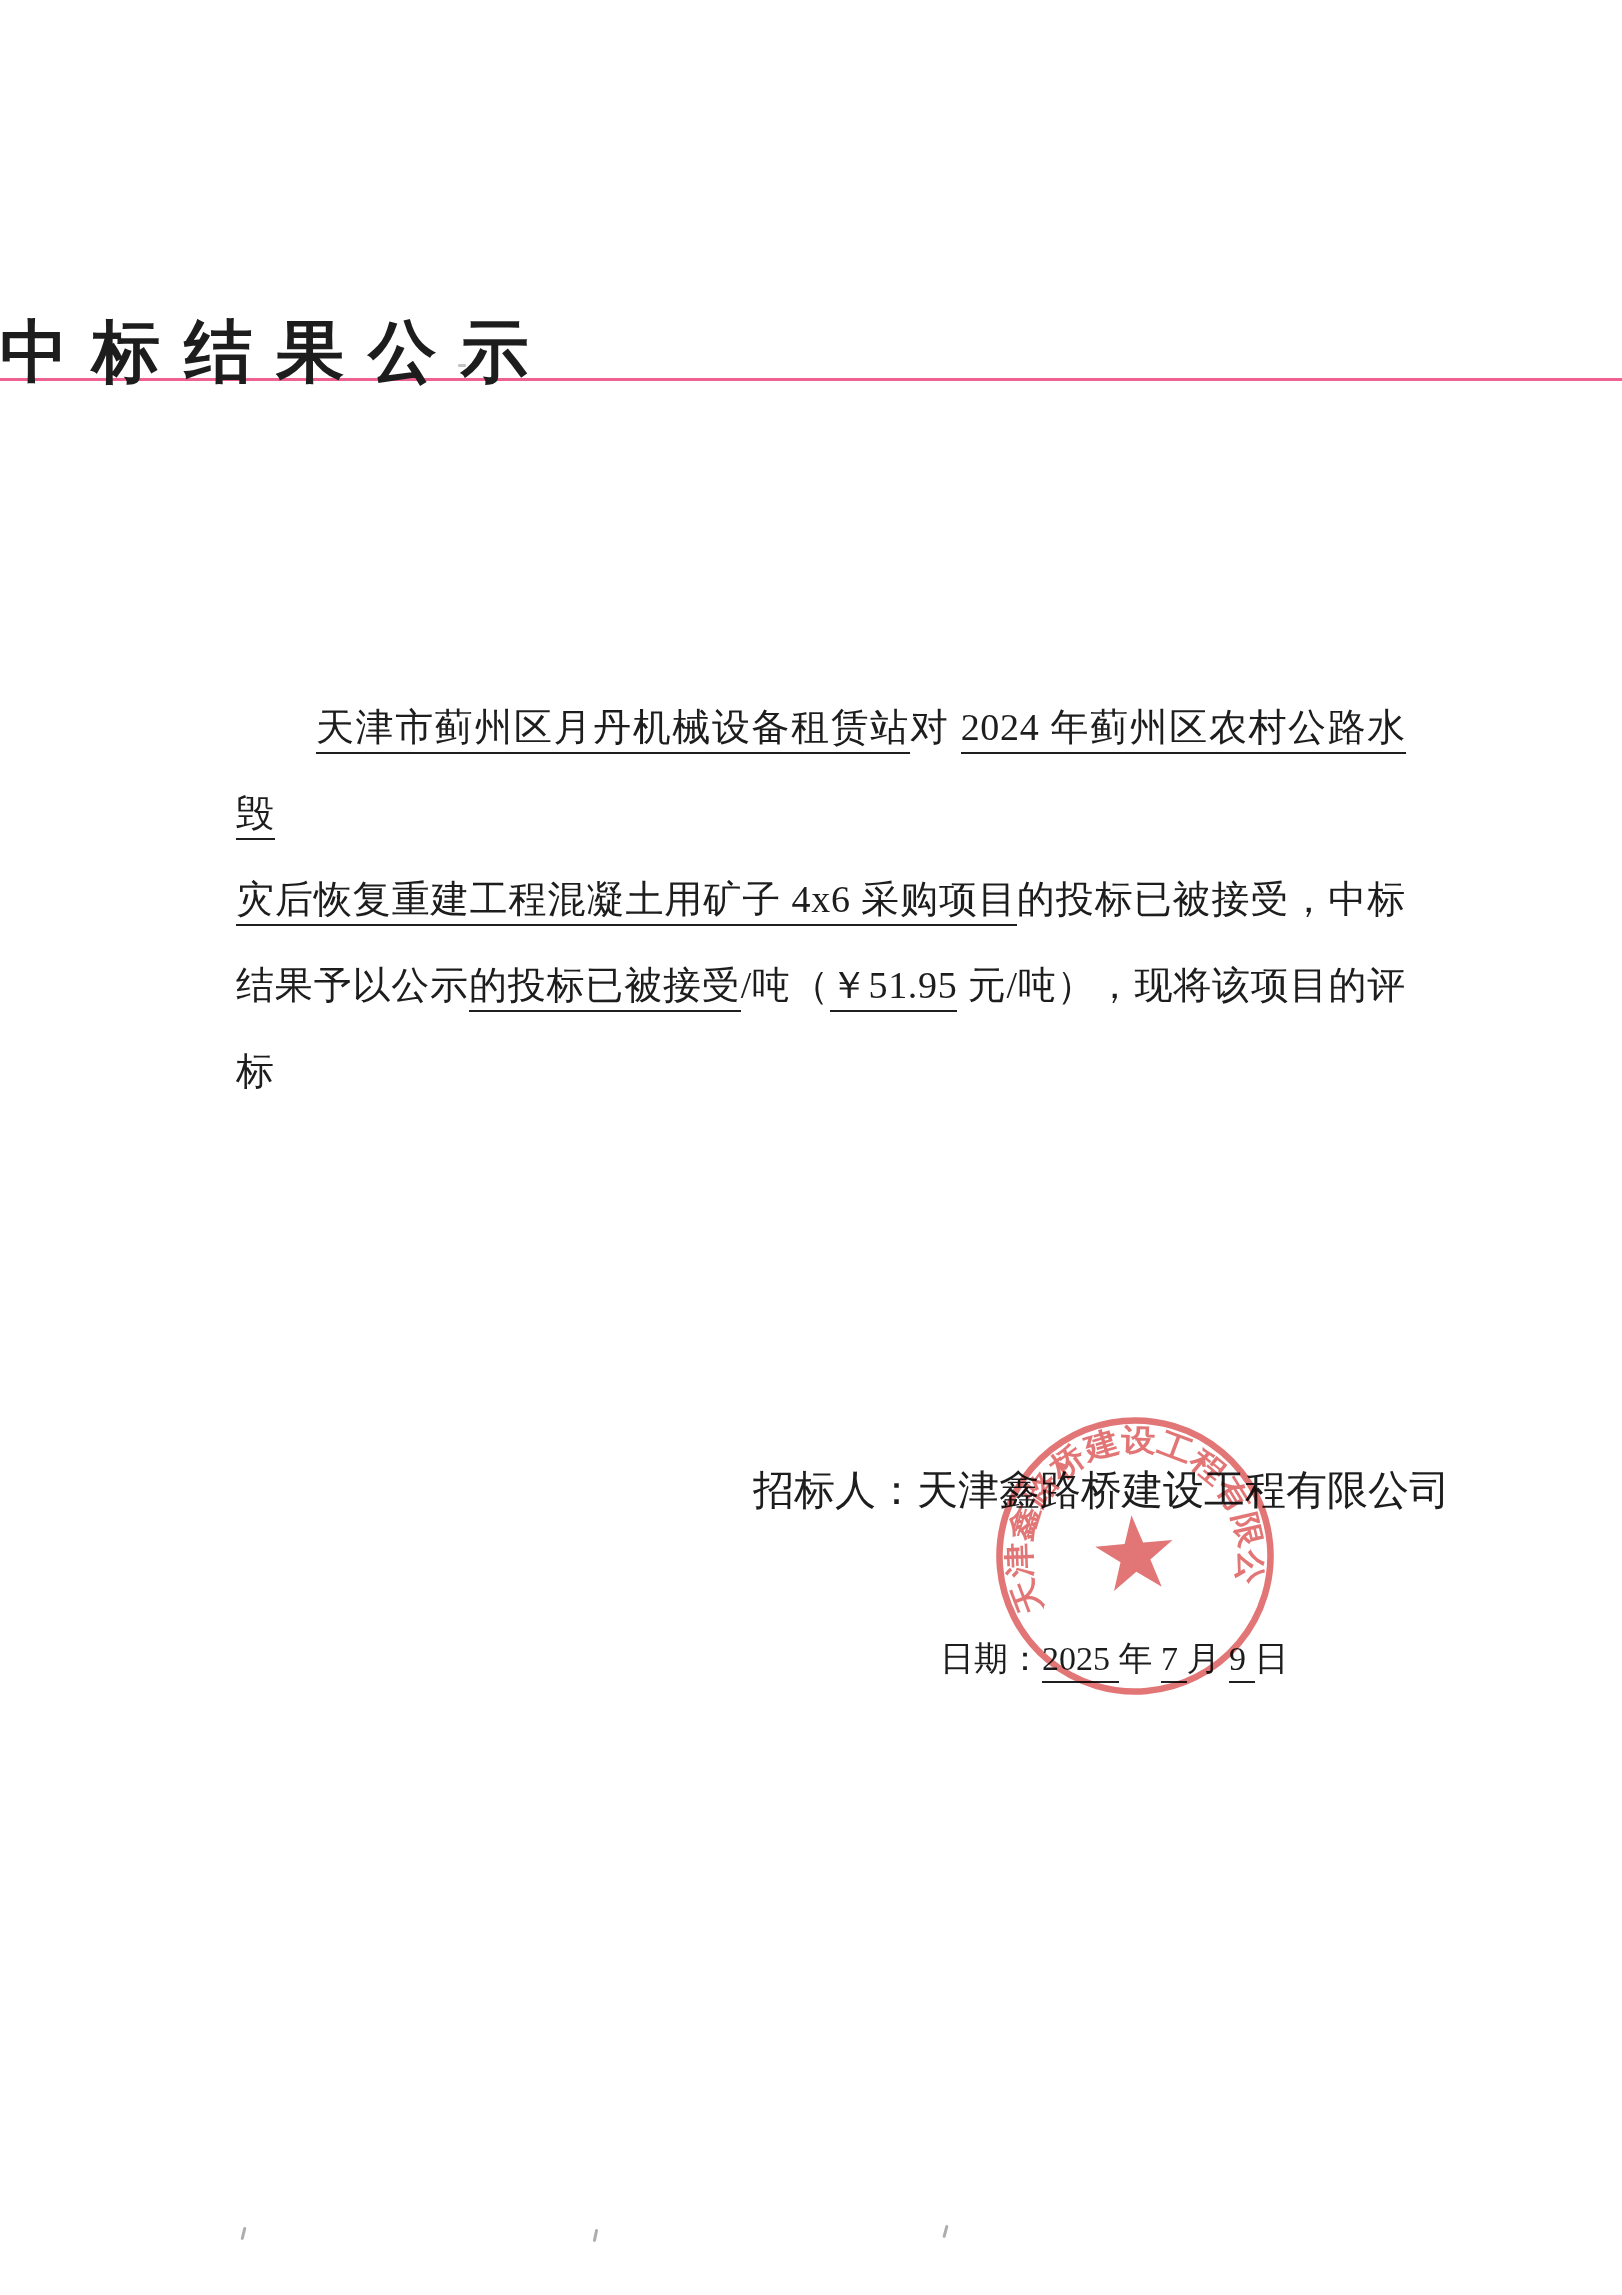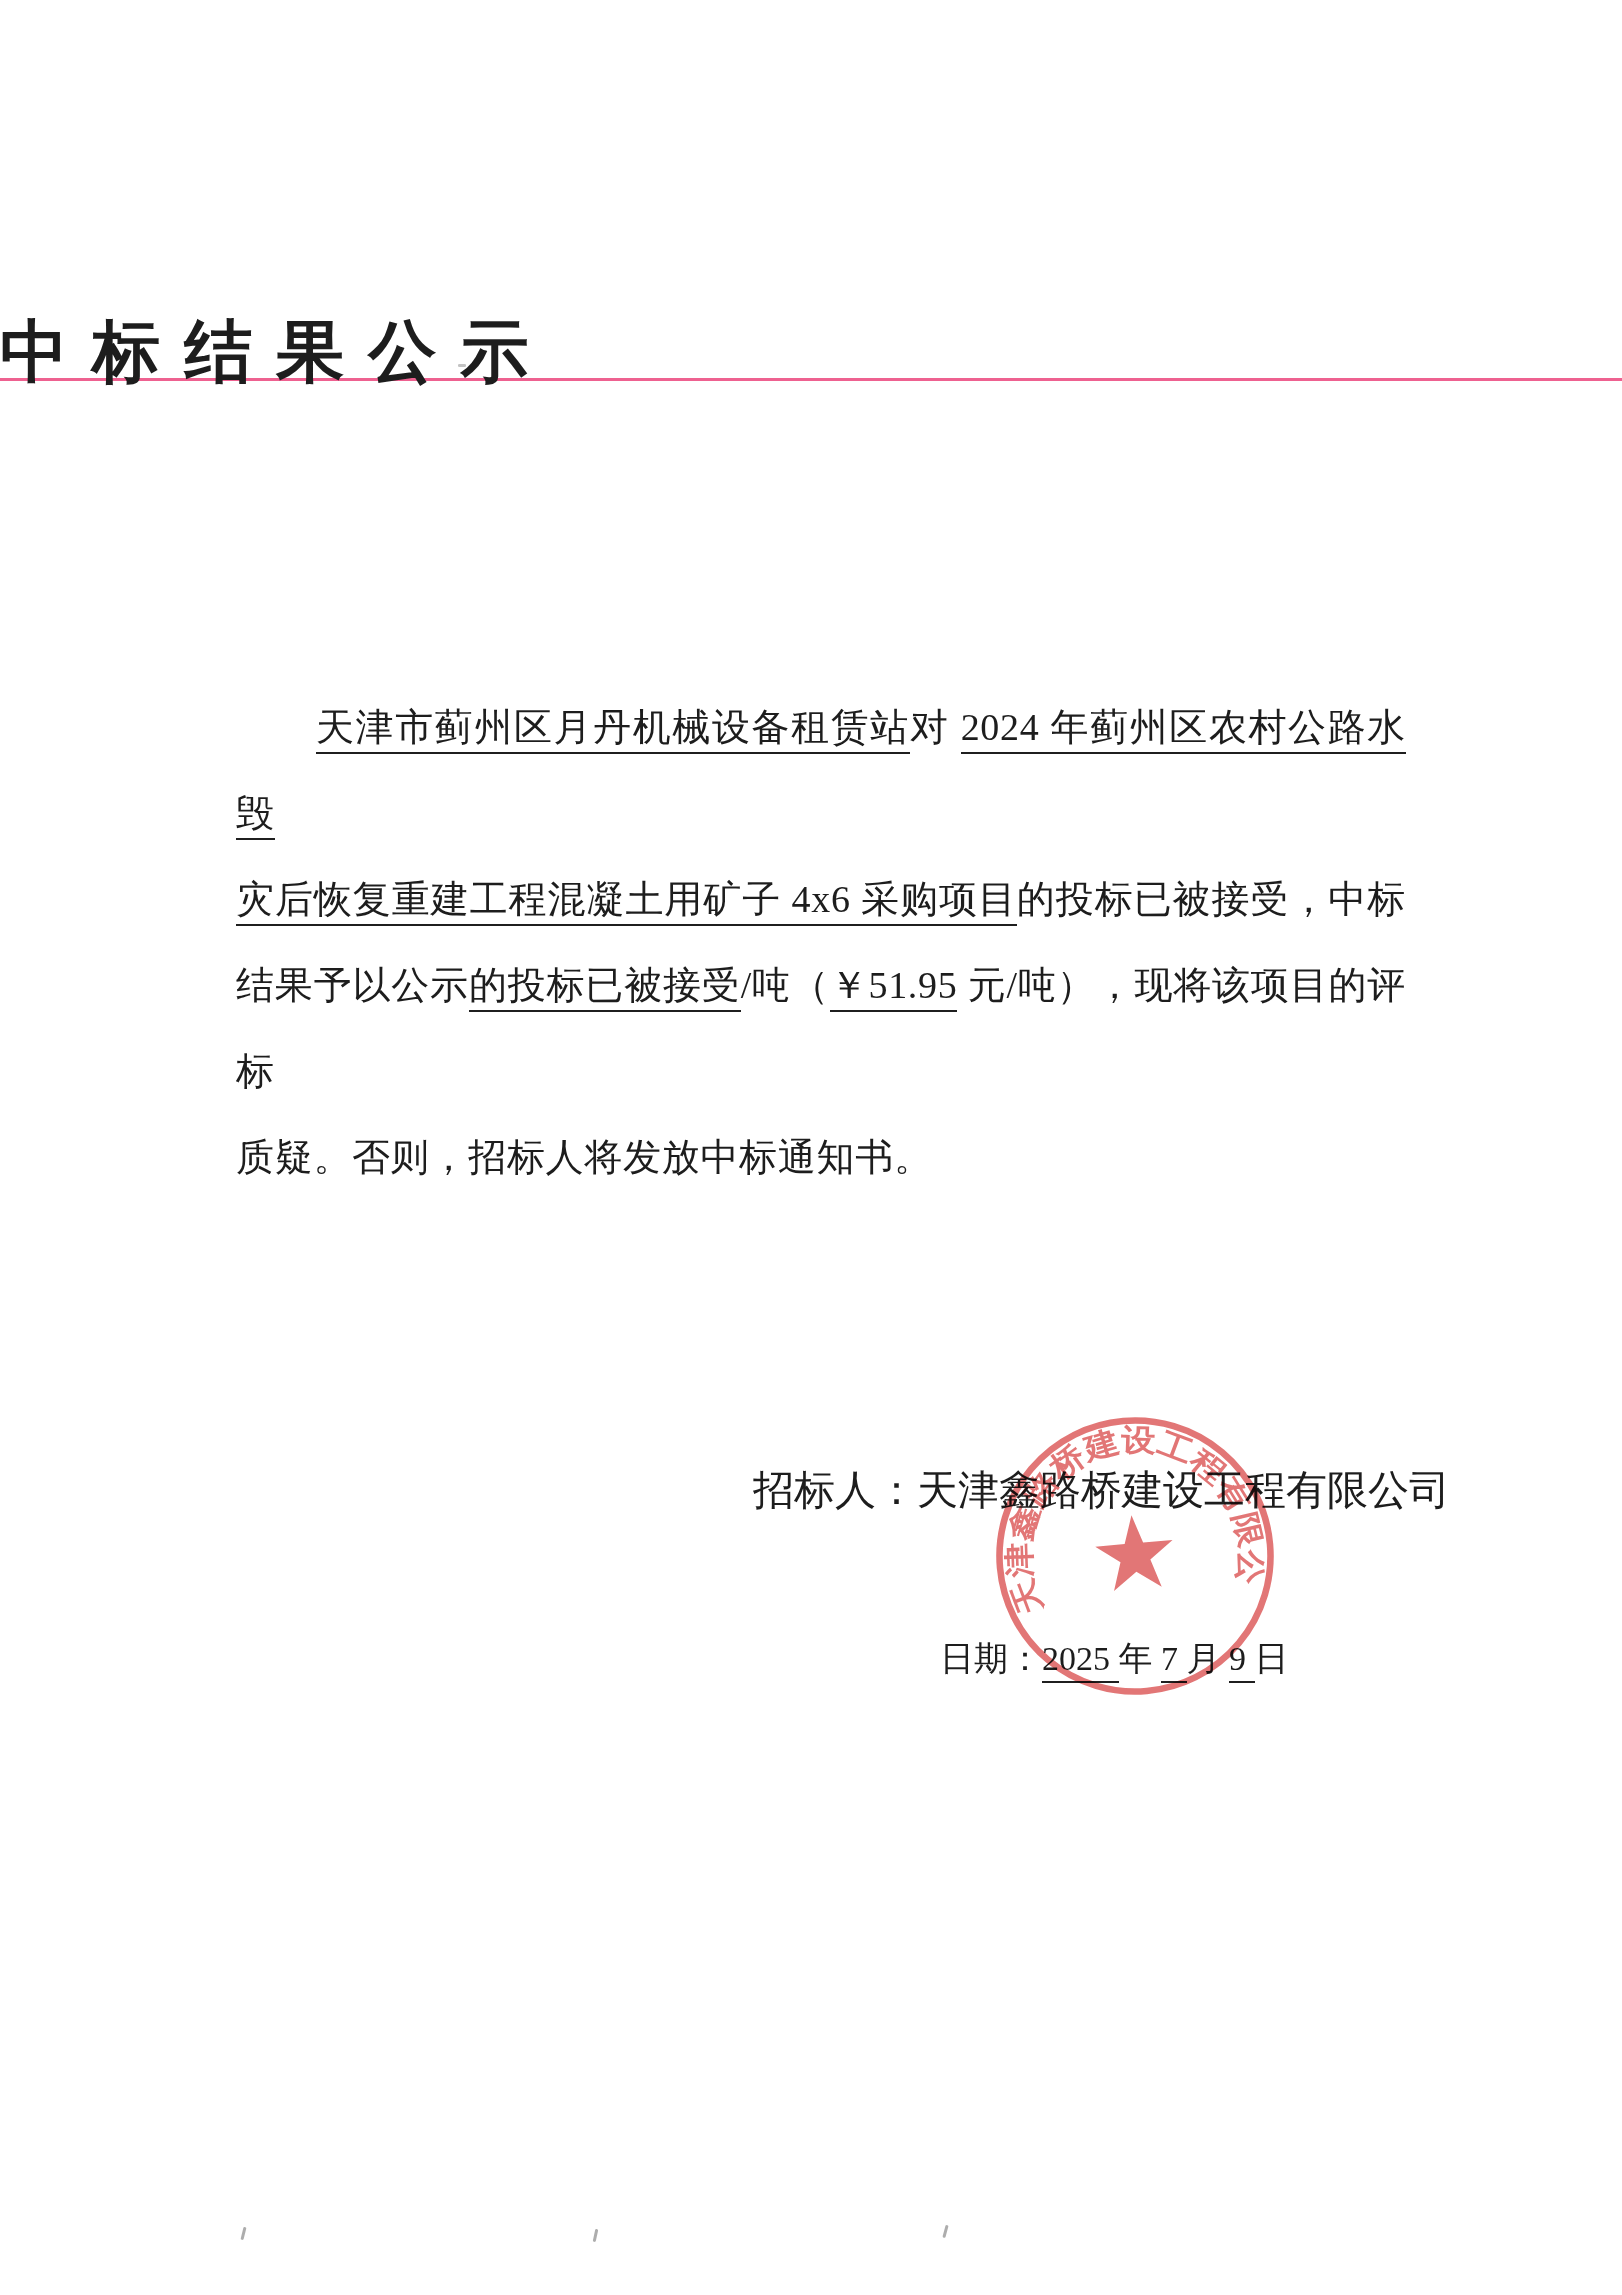--- a/index.html
+++ b/index.html
@@ -105,21 +105,20 @@
 <div class="page">
 
   <div class="title">中 标 结 果 公 示</div>
 
   <div class="divider"></div>
 
   <div class="para" id="body-lines">
       <div class="line justify indent"><span class="u">天津市蓟州区月丹机械设备租赁站</span><span>对 </span><span class="u">2024 年蓟州区农村公路水毁</span></div>
       <div class="line justify"><span class="u">灾后恢复重建工程混凝土用矿子 4x6 采购项目</span><span>的投标已被接受，中标</span></div>
       <div class="line justify"><span>结果予以公示</span><span class="u">的投标已被接受</span><span>/吨（</span><span class="u">￥51.95</span><span> 元/吨），现将该项目的评标</span></div>
-      <div class="line"><span>质疑。否则，招标人将发放中标通知书。</span></div>
     </div>
 
   <div class="sig"><span>招标人：</span><span>天津鑫路桥建设工程有限公司</span></div>
 
   <div class="date" id="date-line">
       <div class="line"><span>日期：</span><span class="u">2025 </span><span>年 </span><span class="u">7 </span><span>月 </span><span class="u">9 </span><span>日</span></div>
     </div>
 
   <svg class="stamp" viewBox="0 0 450 450" xmlns="http://www.w3.org/2000/svg">
     <circle class="ring" cx="225" cy="225" r="206"></circle>

